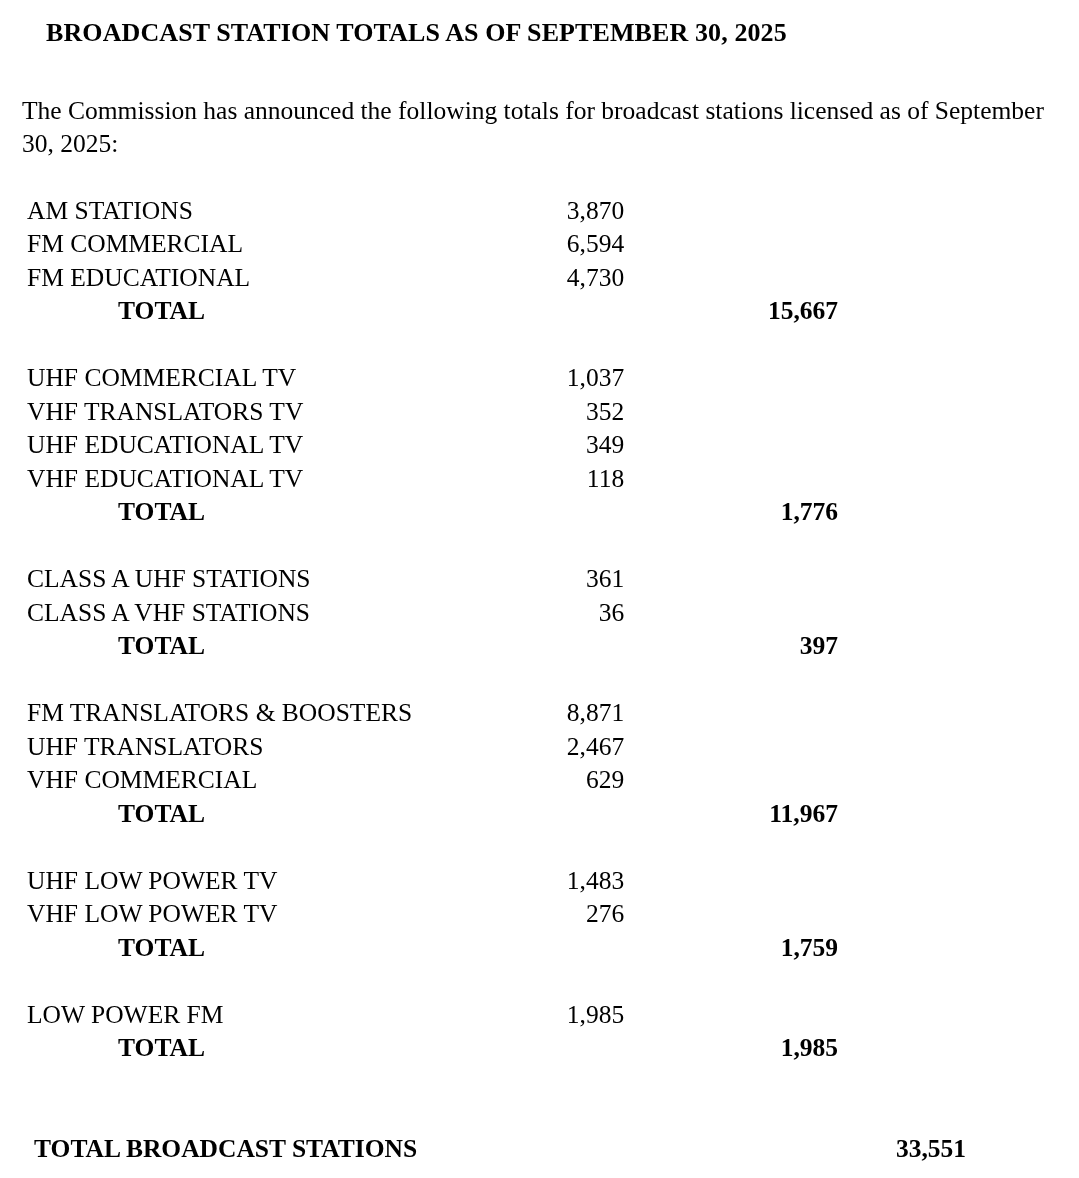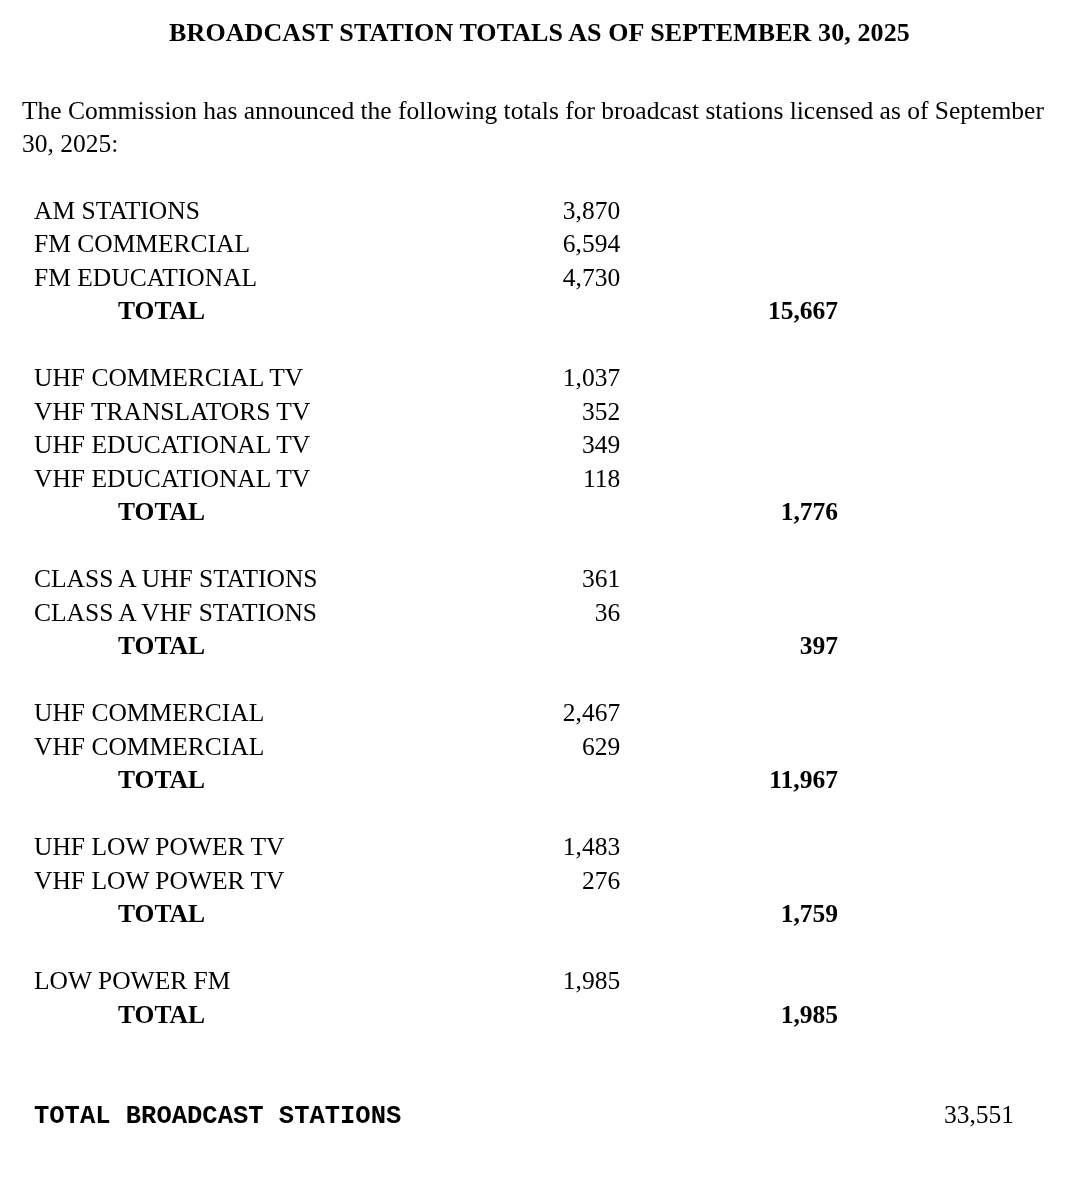--- a/index.html
+++ b/index.html
@@ -17,21 +17,20 @@
   }
 
   .page {
     position: relative;
     width: 1079px;
     height: 1178px;
     box-sizing: border-box;
   }
 
   .doc-title {
-    text-align: center;
     font-weight: bold;
     font-size: 26px;
     letter-spacing: 0.1px;
     padding-top: 19px;
     padding-left: 46px;
     padding-right: 46px;
     line-height: 1.1;
   }
 
   .intro {
@@ -53,21 +52,21 @@
     padding: 0;
     font-size: 25.5px;
     line-height: 33.5px;
     height: 33.5px;
     vertical-align: baseline;
     white-space: nowrap;
   }
 
   td.c-label {
     width: 586px;
-    padding-left: 34px;
+    padding-left: 27px;
     text-align: left;
   }
   td.c-value {
     width: 86px;
     text-align: right;
     padding-right: 0px;
   }
   td.c-total {
     width: 373px;
     text-align: left;
@@ -91,27 +90,26 @@
     font-size: 25.5px;
   }
   tr.spacer-big td {
     height: 67px;
     line-height: 67px;
   }
 
   tr.grand td.c-label {
     font-weight: bold;
     padding-left: 34px;
-    font-family: Liberation Mono, monospace;
   }
   tr.grand td.c-total {
-    font-weight: normal;
+    font-weight: bold;
     text-align: right;
     padding-left: 0;
-    padding-right: 65px;
+    padding-right: 113px;
   }
 </style>
 </head>
 <body>
 
 <div class="page">
 
   <div class="doc-title">BROADCAST STATION TOTALS AS OF SEPTEMBER 30, 2025</div>
 
   <p class="intro">The Commission has announced the following totals for broadcast stations licensed as of September 30, 2025:</p>
@@ -181,21 +179,26 @@
         </tr>
         <tr class="row-total">
           <td class="c-label">TOTAL</td>
           <td class="c-value"></td>
           <td class="c-total">397</td>
         </tr>
         <tr class="spacer">
           <td colspan="3">&nbsp;</td>
         </tr>
         <tr>
-          <td class="c-label">UHF COMMERCIAL</td>
+          <td class="c-label">FM TRANSLATORS &amp; BOOSTERS</td>
+          <td class="c-value">8,871</td>
+          <td class="c-total"></td>
+        </tr>
+        <tr>
+          <td class="c-label">UHF TRANSLATORS</td>
           <td class="c-value">2,467</td>
           <td class="c-total"></td>
         </tr>
         <tr>
           <td class="c-label">VHF COMMERCIAL</td>
           <td class="c-value">629</td>
           <td class="c-total"></td>
         </tr>
         <tr class="row-total">
           <td class="c-label">TOTAL</td>

